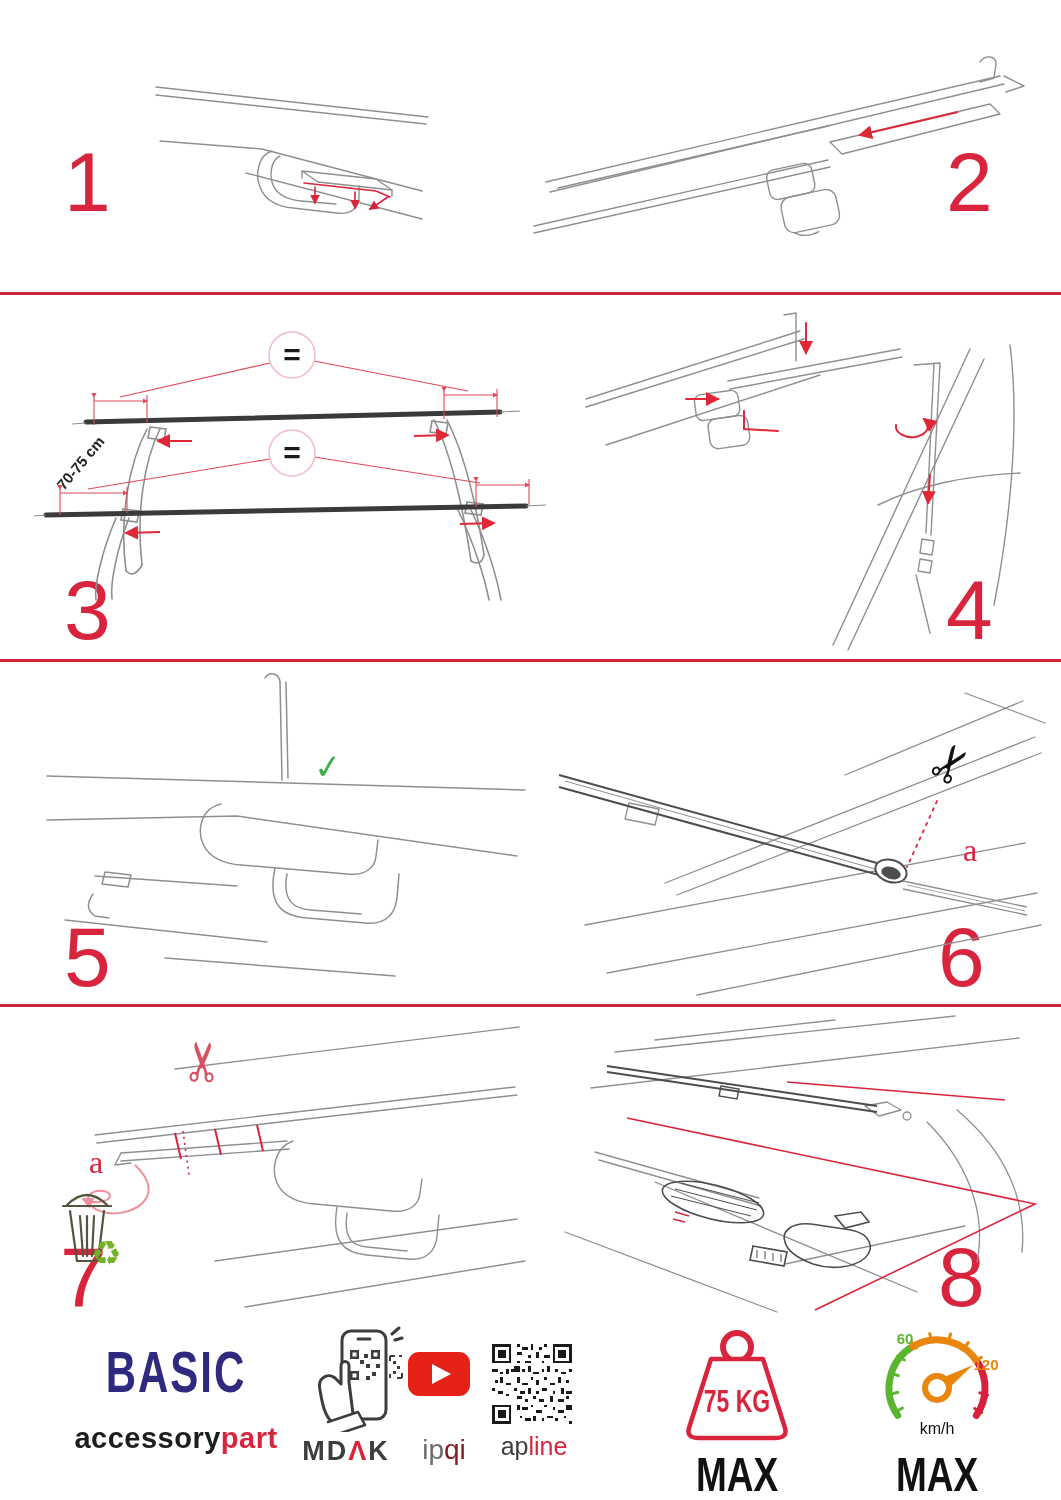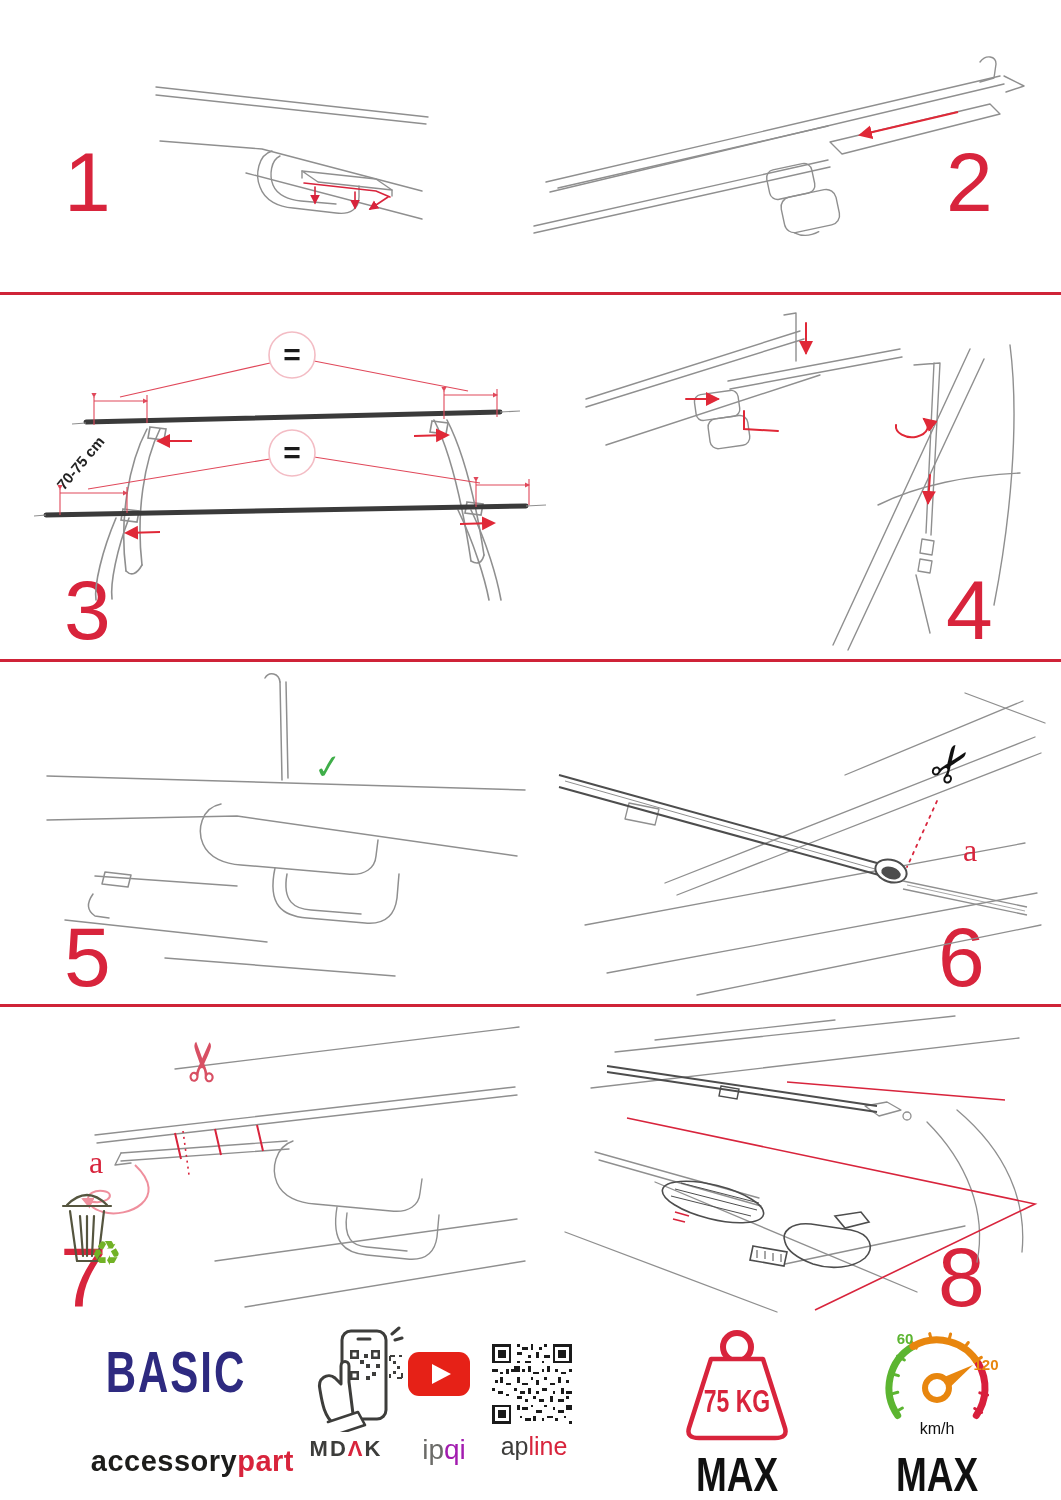--- a/index.html
+++ b/index.html
@@ -7,29 +7,29 @@
         font-family:"Liberation Sans", sans-serif;}
   .divider{position:absolute;left:0;width:1061px;height:3px;background:#cf2338;}
   .stepnum{position:absolute;color:#d8243c;font-size:84px;line-height:1;font-weight:400;
            font-family:"Liberation Sans",sans-serif;}
   .art{position:absolute;}
   .art svg{display:block;}
   
   .brand-title{position:absolute;left:70px;top:1340px;width:212px;text-align:center;
      color:#2e2a80;font-size:42px;font-weight:bold;letter-spacing:2px;
      transform:scaleY(1.38);transform-origin:top center;}
-  .brand-sub{position:absolute;left:58px;top:1422px;width:236px;text-align:right;
-     font-size:29px;font-weight:bold;letter-spacing:0.5px;color:#1d1d1b;margin-top:23px;}
+  .brand-sub{position:absolute;left:58px;top:1422px;width:236px;text-align:center;
+     font-size:29px;font-weight:bold;letter-spacing:0.5px;color:#1d1d1b;}
   .brand-sub .red{color:#d8243c;}
   .mdak{position:absolute;left:290px;top:1436px;width:112px;text-align:center;
-     font-size:22px;font-weight:bold;color:#3d3d3b;letter-spacing:2px;}
+     font-size:27px;font-weight:bold;color:#3d3d3b;letter-spacing:2px;}
   .mdak .red{color:#d8243c;}
   .ipqi{position:absolute;left:408px;top:1434px;width:72px;text-align:center;
      font-size:28px;color:#6b6b68;}
-  .ipqi .red{color:#a21caf;}
+  .ipqi .red{color:#7f1d1d;}
   .apline{position:absolute;left:484px;top:1432px;width:100px;text-align:center;
      font-size:25px;color:#3d3d3b;}
   .apline .red{color:#d8243c;}
   .maxlabel{position:absolute;width:130px;text-align:center;color:#111111;
      font-size:37px;font-weight:bold;transform:scaleY(1.3);transform-origin:top center;}
 </style>
 </head>
 <body>
 
 <div id="page">

